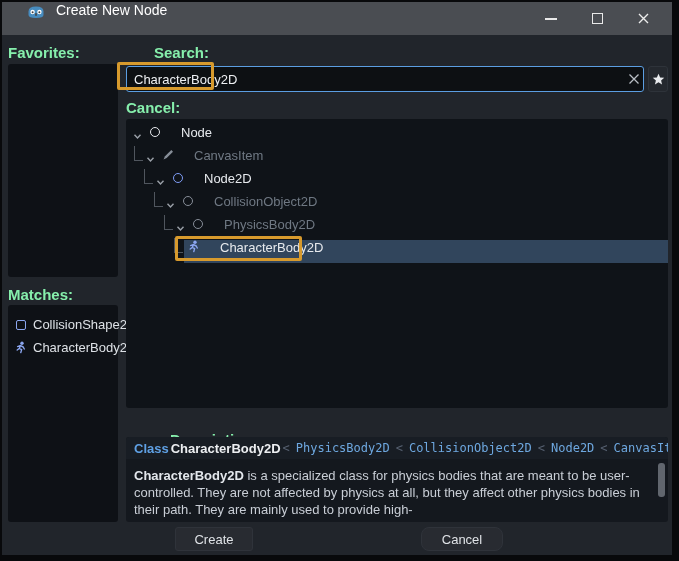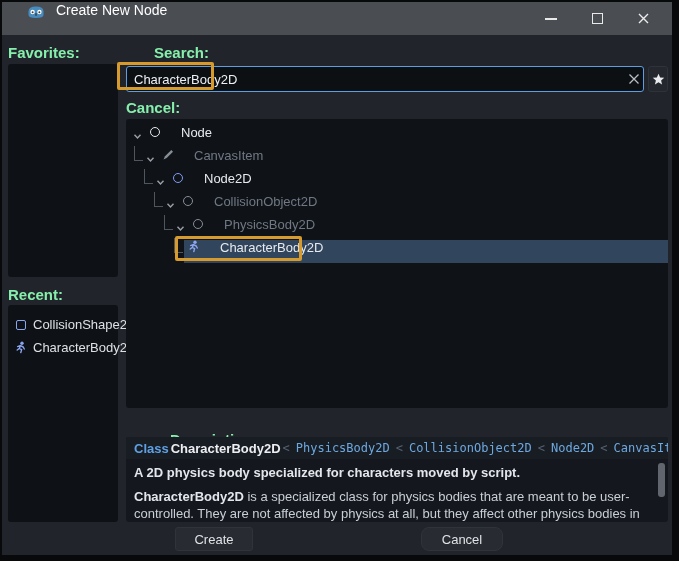--- a/index.html
+++ b/index.html
@@ -97,21 +97,21 @@
         <div class="win-btn">
           <svg width="13" height="13" viewBox="0 0 13 13">
               <path d="M2 2 L11 11 M11 2 L2 11" stroke="#ececec" stroke-width="1.4"></path>
             </svg>
         </div>
       </div>
     </div>
 
     <div class="sec-label" style="left:6px; top:42px;">Favorites:</div>
     <div class="panel" id="favorites-panel"></div>
-    <div class="sec-label" style="left:6px; top:284px;">Recent:</div>
+    <div class="sec-label" style="left:6px; top:284px;">Matches:</div>
     <div class="panel" id="recent-panel">
         <div class="recent-item">
           <span class="ic">
             <span class="sq"></span>
           </span>
           <span>CollisionShape2D</span>
         </div>
         <div class="recent-item">
           <span class="ic">
             <svg width="13" height="13" viewBox="0 0 13 13">
@@ -238,21 +238,20 @@
             <span class="chain-sep">&lt;</span>
             <span class="chain-link">PhysicsBody2D</span>
             <span class="chain-sep">&lt;</span>
             <span class="chain-link">CollisionObject2D</span>
             <span class="chain-sep">&lt;</span>
             <span class="chain-link">Node2D</span>
             <span class="chain-sep">&lt;</span>
             <span class="chain-link">CanvasItem</span>
           </span>
       </div>
-      <div class="desc-brief">A 2D physics body specialized for characters moved by script.</div>
       <div class="desc-detail"><b>CharacterBody2D</b><span> is a specialized class for physics bodies that are meant to be user-controlled. They are not affected by physics at all, but they affect other physics bodies in their path. They are mainly used to provide high-</span></div>
     </div>
     <div id="desc-scrollbar">
         <div id="desc-thumb"></div>
       </div>
 
     <button class="footer-btn" id="create-button">Create</button>
     <button class="footer-btn" id="cancel-button">Cancel</button>
   </div>
 

